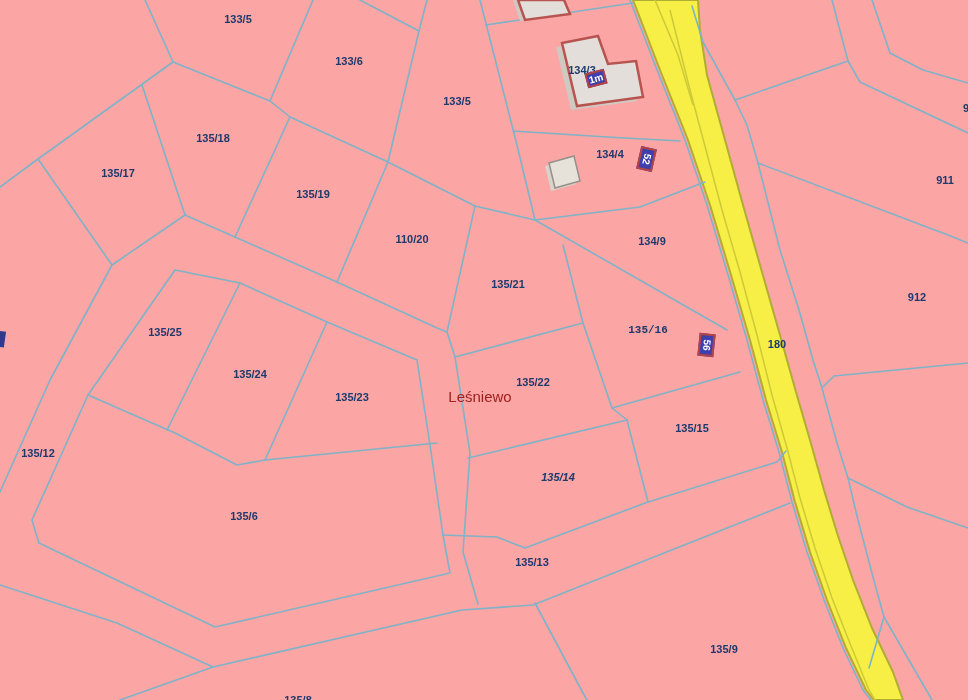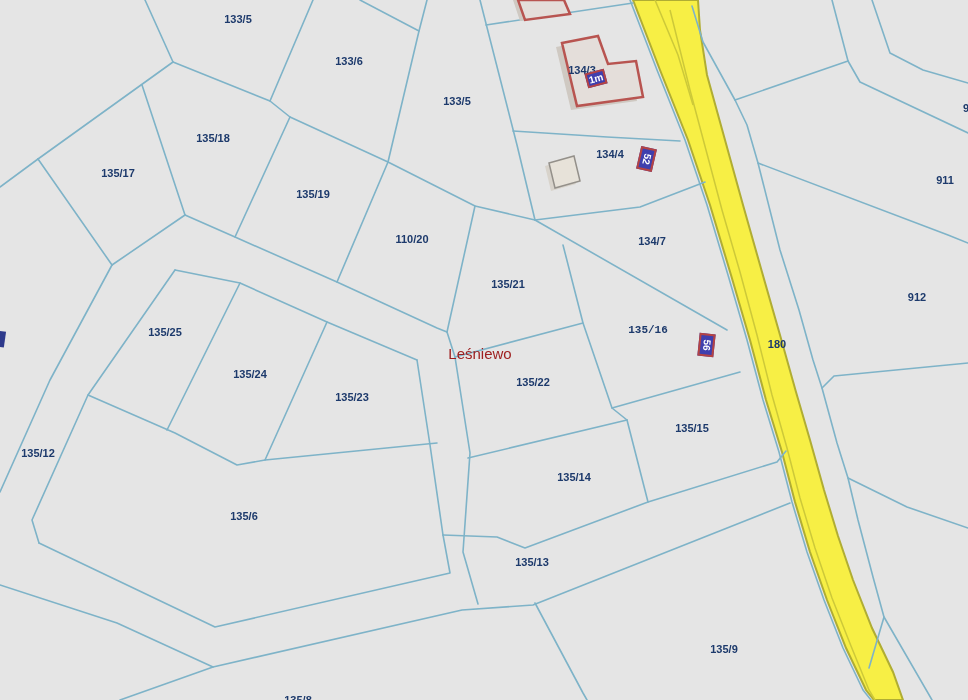--- a/index.html
+++ b/index.html
@@ -1,29 +1,29 @@
 <!DOCTYPE html>
 <html><head>
 <meta charset="utf-8">
 <style>
   html,body{margin:0;padding:0;background:#888;}
   #viewport{
     position:relative;width:968px;height:700px;overflow:hidden;
-    background:#e5e5e5;
+    background:#fca5a5;
     font-family:"Liberation Sans", sans-serif;
   }
   #map-svg{position:absolute;left:0;top:0;}
   .parcel-label{
     position:absolute;transform:translate(-50%,-50%);
     font-size:11px;font-weight:bold;color:#1d3a6c;white-space:nowrap;
     letter-spacing:0px;user-select:none;
   }
   .place-label{
     position:absolute;transform:translate(-50%,-50%);
-    font-size:15px;color:#9e2020;white-space:nowrap;user-select:none;
+    font-size:15px;color:#9e2020;white-space:nowrap;user-select:none;margin-top:43px;
   }
   .addr-marker{
     position:absolute;
     background:#3f3fae;border:2px solid #b54343;
     color:#ffffff;font-size:10px;font-weight:bold;
     display:flex;align-items:center;justify-content:center;
     line-height:1;white-space:nowrap;box-sizing:border-box;
   }
   .edge-fragment{
     position:absolute;background:#2e3a8c;
@@ -121,31 +121,31 @@
   <div>
       <div class="parcel-label" style="left: 238px; top: 19px;">133/5</div>
       <div class="parcel-label" style="left: 349px; top: 61px;">133/6</div>
       <div class="parcel-label" style="left: 457px; top: 101px;">133/5</div>
       <div class="parcel-label" style="left: 213px; top: 138px;">135/18</div>
       <div class="parcel-label" style="left: 118px; top: 173px;">135/17</div>
       <div class="parcel-label" style="left: 313px; top: 194px; text-align: center;">135/19</div>
       <div class="parcel-label" style="left: 412px; top: 239px;">110/20</div>
       <div class="parcel-label" style="left: 582px; top: 70px;">134/3</div>
       <div class="parcel-label" style="left: 610px; top: 154px;">134/4</div>
-      <div class="parcel-label" style="left: 652px; top: 241px;">134/7</div>
+      <div class="parcel-label" style="left: 652px; top: 241px;">134/9</div>
       <div class="parcel-label" style="left: 508px; top: 284px;">135/21</div>
       <div class="parcel-label" style="left: 648px; top: 330px; font-family: Liberation Mono, monospace;">135/16</div>
       <div class="parcel-label" style="left: 777px; top: 344px;">180</div>
       <div class="parcel-label" style="left: 165px; top: 332px;">135/25</div>
       <div class="parcel-label" style="left: 250px; top: 374px;">135/24</div>
       <div class="parcel-label" style="left: 352px; top: 397px;">135/23</div>
       <div class="parcel-label" style="left: 533px; top: 382px;">135/22</div>
       <div class="parcel-label" style="left: 38px; top: 453px;">135/12</div>
       <div class="parcel-label" style="left: 692px; top: 428px;">135/15</div>
-      <div class="parcel-label" style="left: 574px; top: 477px;">135/14</div>
+      <div class="parcel-label" style="left: 558px; top: 477px; font-style: italic;">135/14</div>
       <div class="parcel-label" style="left: 244px; top: 516px;">135/6</div>
       <div class="parcel-label" style="left: 532px; top: 562px;">135/13</div>
       <div class="parcel-label" style="left: 724px; top: 649px;">135/9</div>
       <div class="parcel-label" style="left: 298px; top: 700px;">135/8</div>
       <div class="parcel-label" style="left: 945px; top: 180px;">911</div>
       <div class="parcel-label" style="left: 917px; top: 297px;">912</div>
       <div class="parcel-label" style="left: 966px; top: 108px;">9</div>
     </div>
   <div>
       <div class="place-label" style="left: 480px; top: 353px;">Leśniewo</div>

